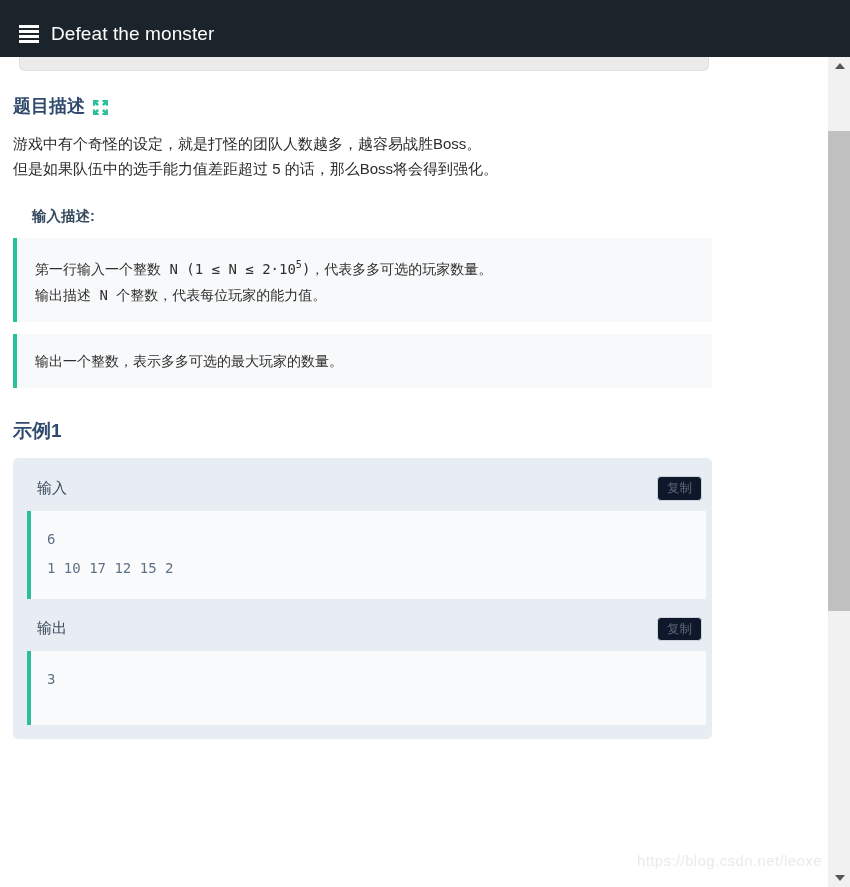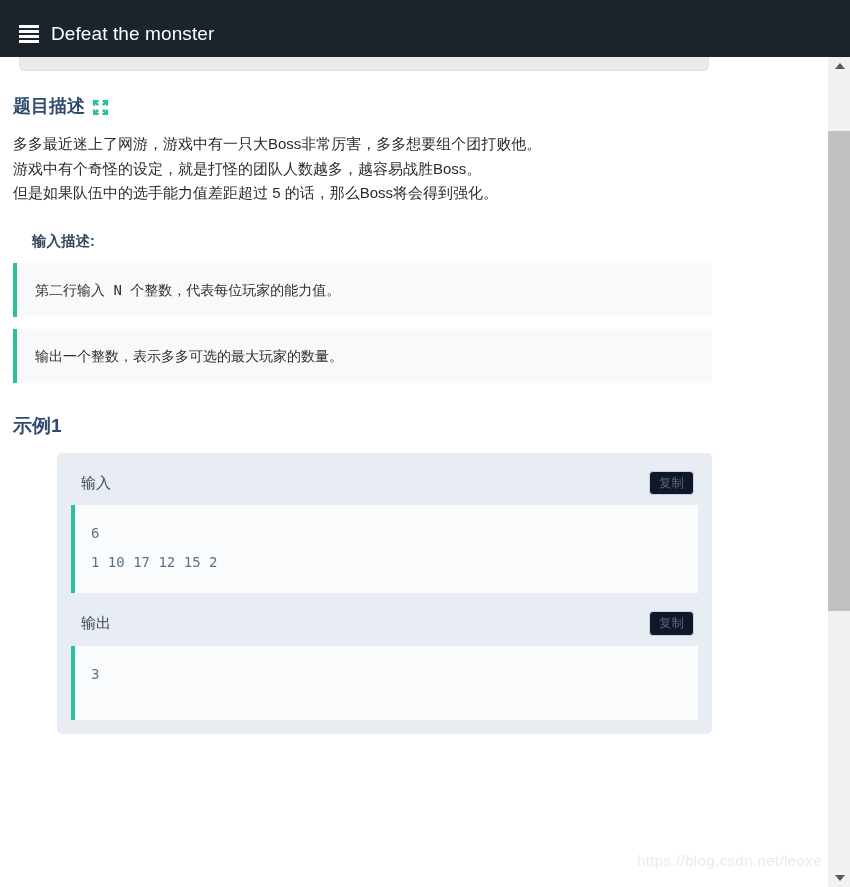--- a/index.html
+++ b/index.html
@@ -140,22 +140,21 @@
   h3.example-title {
     font-size: 19px;
     font-weight: bold;
     color: #2f4a6d;
     margin: 30px 0 0 0;
   }
   .example-card {
     margin-top: 14px;
     background: #e8edf4;
     border-radius: 5px;
-    padding: 12px 14px 14px 14px;
-    margin-left: 44px;
+    padding: 12px 6px 14px 14px;
   }
   .example-row {
     display: flex;
     align-items: center;
     justify-content: space-between;
     padding: 6px 4px 10px 10px;
   }
   .example-row .lbl {
     font-size: 15px;
     color: #3b4a5a;
@@ -267,28 +266,28 @@
                 <path d="M0 0 H6 V2.2 H4.2 L6.4 4.4 L4.4 6.4 L2.2 4.2 V6 H0 Z"></path>
                 <path d="M16 0 H10 V2.2 H11.8 L9.6 4.4 L11.6 6.4 L13.8 4.2 V6 H16 Z"></path>
                 <path d="M0 16 H6 V13.8 H4.2 L6.4 11.6 L4.4 9.6 L2.2 11.8 V10 H0 Z"></path>
                 <path d="M16 16 H10 V13.8 H11.8 L9.6 11.6 L11.6 9.6 L13.8 11.8 V10 H16 Z"></path>
               </g>
             </svg>
           </span>
         </h2>
 
         <div class="body-block">
-          <p class="body-line">多多最近迷上了网游，游戏中有一只大Boss非常厉害，多多想要组个团打败他。</p>
           <p class="body-line">游戏中有个奇怪的设定，就是打怪的团队人数越多，越容易战胜Boss。</p>
           <p class="body-line">但是如果队伍中的选手能力值差距超过 5 的话，那么Boss将会得到强化。</p>
         </div>
 
         <h3 class="sub-title">输入描述:</h3>
         <div class="quote-box">
-          <p class="mono">第二行输入 N 个整数，代表每位玩家的能力值。</p>
+          <p class="mono"><span>第一行输入一个整数 N (1 ≤ N ≤ 2·10</span><sup>5</sup><span>)，代表多多可选的玩家数量。</span></p>
+          <p class="mono">输出描述 N 个整数，代表每位玩家的能力值。</p>
         </div>
 
         <div class="quote-box">
           <p class="mono">输出一个整数，表示多多可选的最大玩家的数量。</p>
         </div>
 
         <h3 class="example-title">示例1</h3>
 
         <div class="example-card">
 

